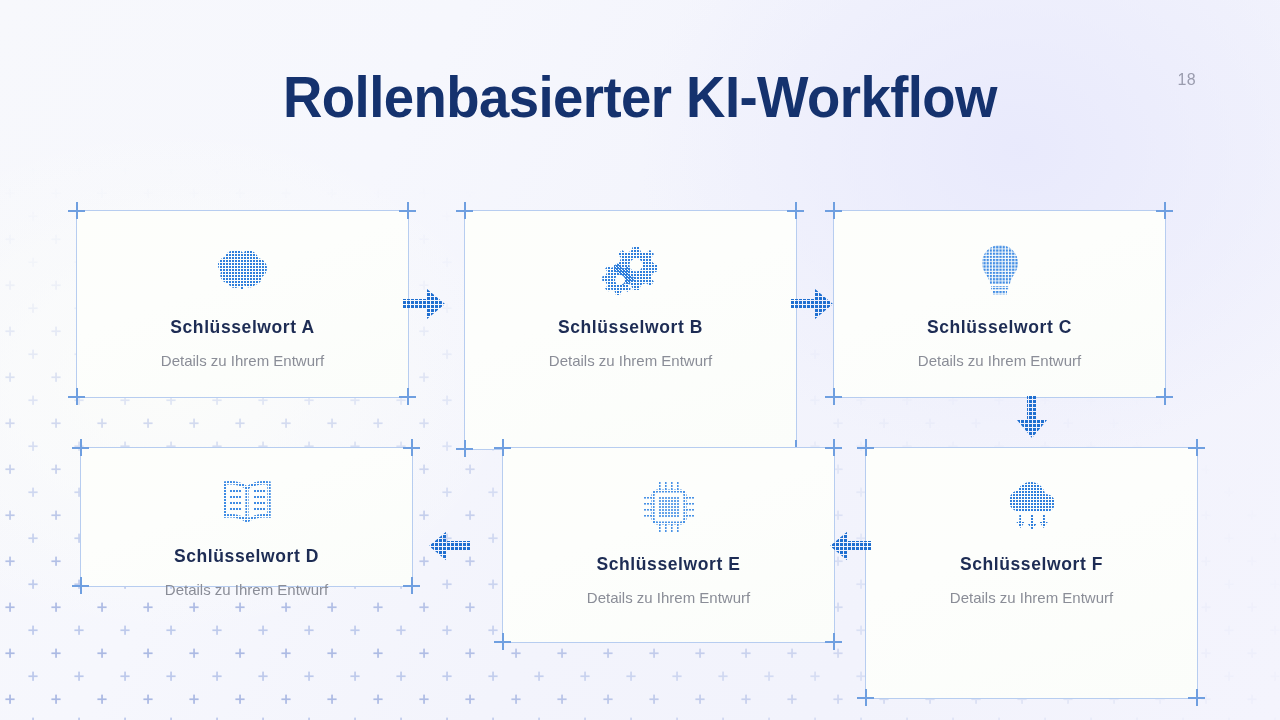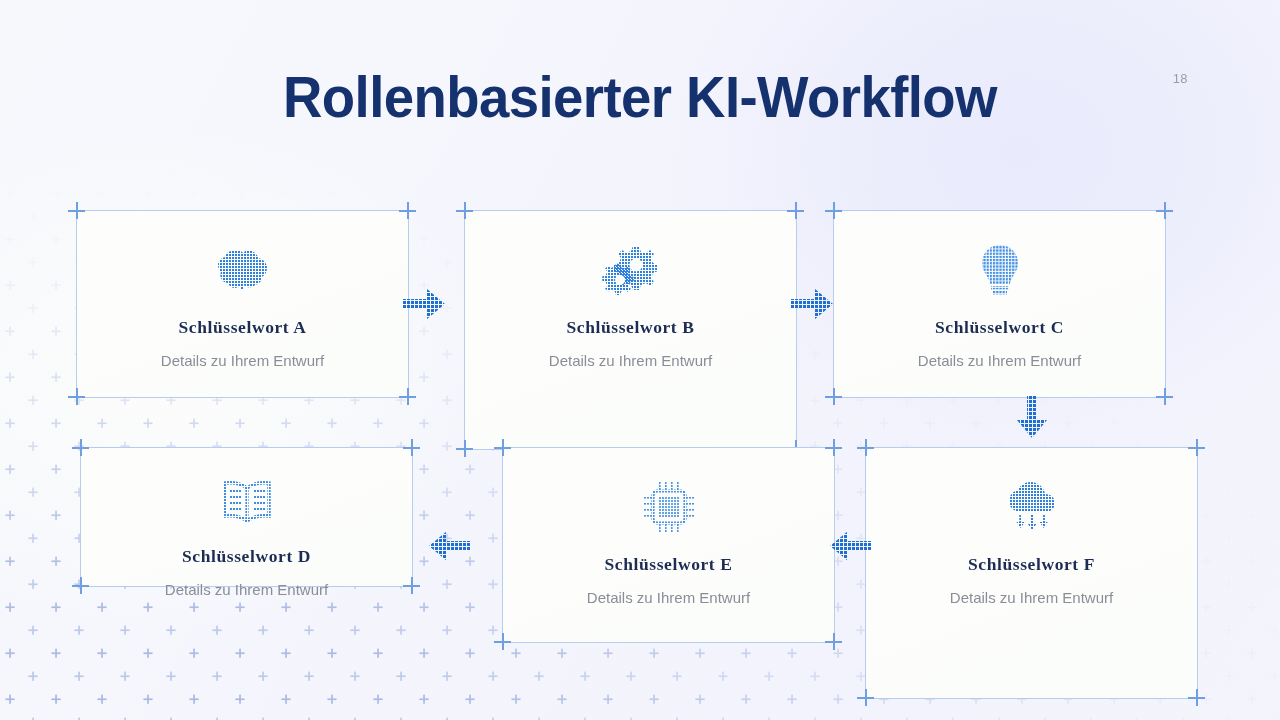--- a/index.html
+++ b/index.html
@@ -67,22 +67,22 @@
     font-family: "Liberation Sans Narrow", "Liberation Sans", sans-serif;
     font-weight: bold;
     font-size: 58px;
     letter-spacing: -0.6px;
     line-height: 1.0;
     white-space: nowrap;
     transform: scaleX(0.94);
   }
   .pagenum {
     position: absolute;
-    right: 92px; top: 71px;
-    font-size: 13px;
+    right: 84px; top: 71px;
+    font-size: 16px;
     color: #9a9cae;
     letter-spacing: 0.4px;
   }
 
   
   .card {
     position: absolute;
     box-sizing: border-box;
     border: 1px solid #b7cdf0;
     background: linear-gradient(160deg, #fdfefb 0%, #fdfefc 40%, #fbfdfa 100%);
@@ -97,21 +97,21 @@
   }
   .card-icon {
     margin-top: 30px;
     height: 58px;
     display: flex;
     align-items: center;
     justify-content: center;
   }
   .card-title {
     margin-top: 18px;
-    font-family: Liberation Serif, serif;
+    font-family: Liberation Sans, sans-serif;
     font-weight: bold;
     font-size: 17.5px;
     letter-spacing: 0.6px;
     color: #1d2c54;
     white-space: nowrap;
   }
   .card-sub {
     margin-top: 14px;
     font-family: "Liberation Sans", sans-serif;
     font-size: 15px;

